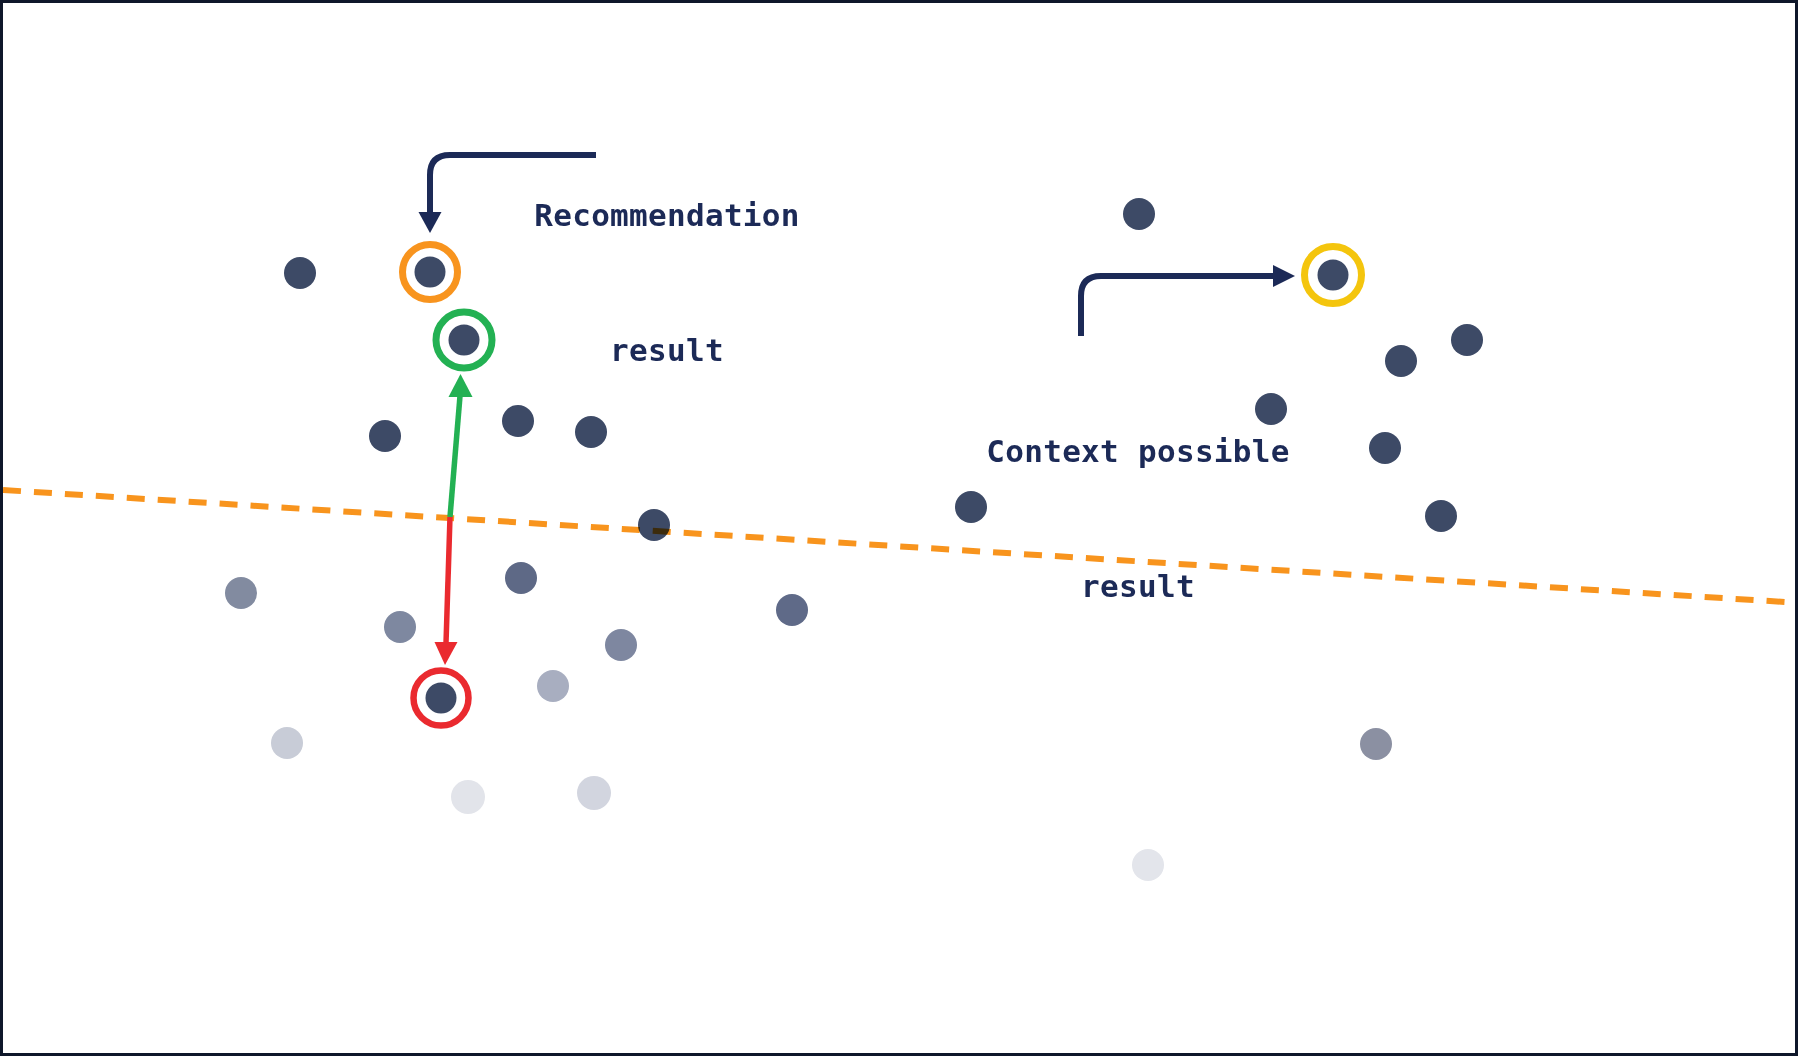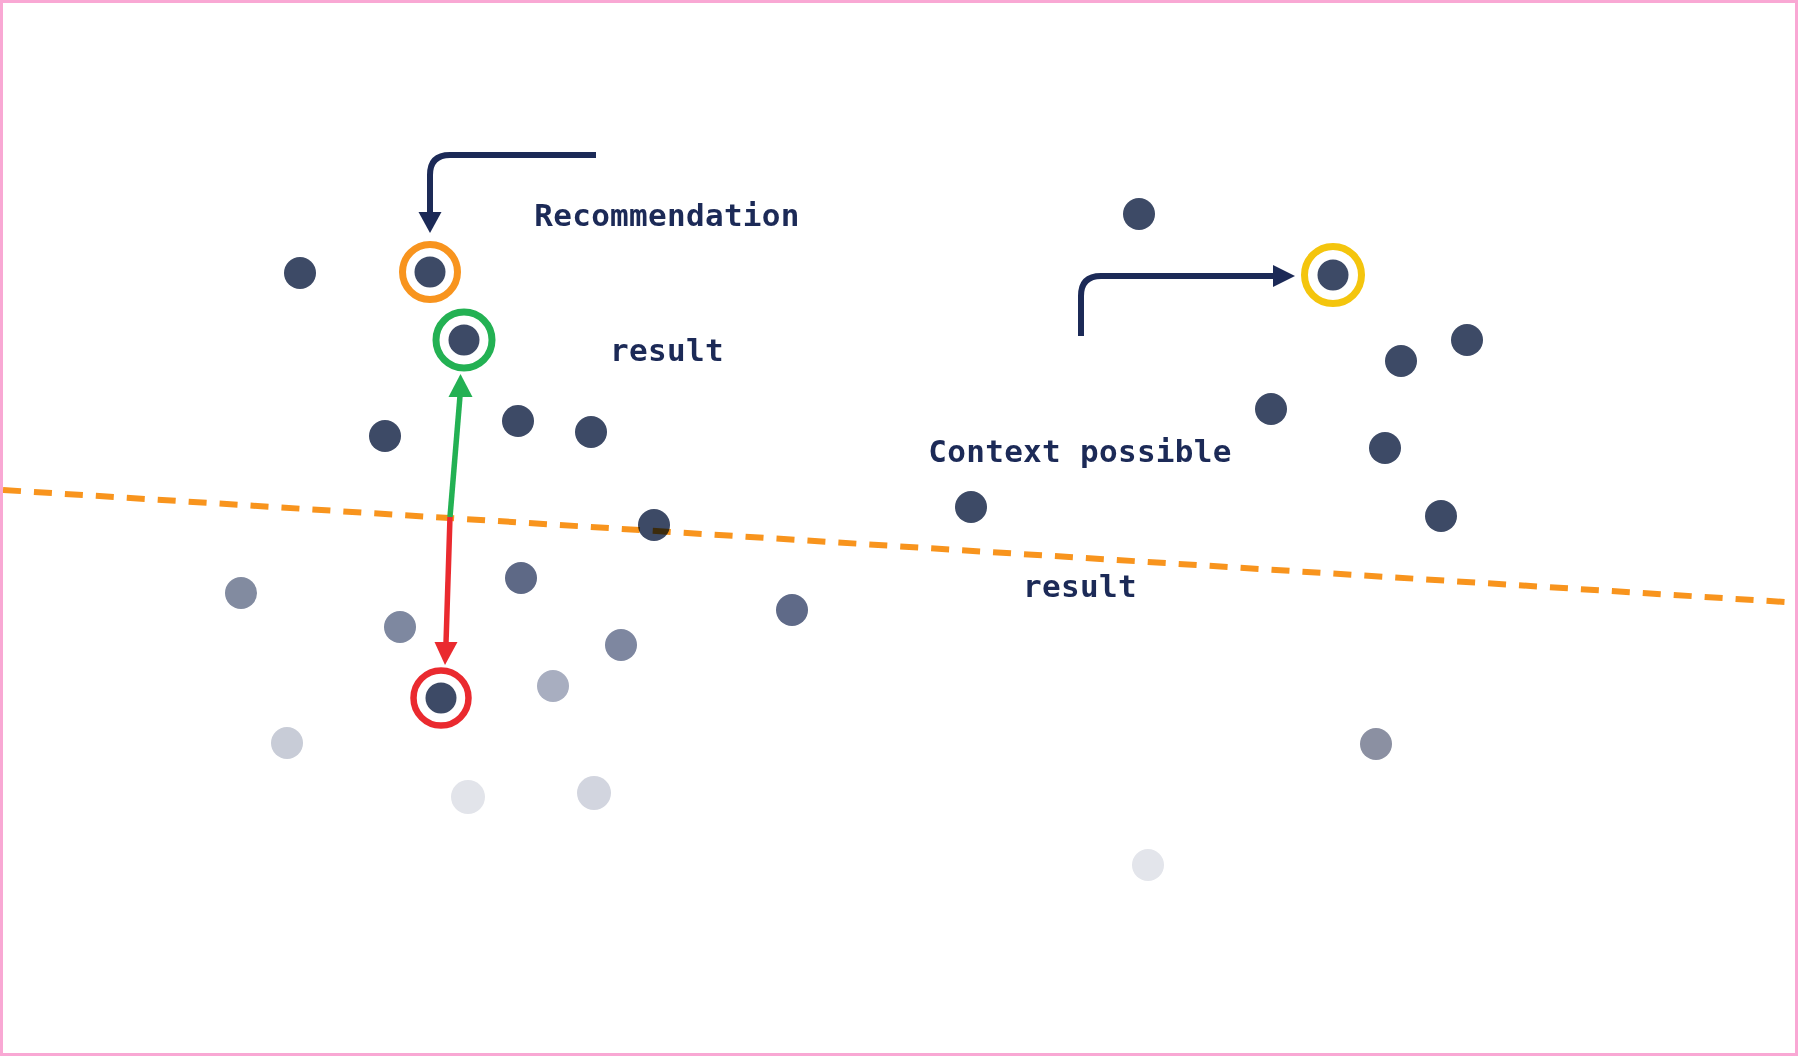--- a/index.html
+++ b/index.html
@@ -1,21 +1,21 @@
 <!DOCTYPE html>
 <html><head>
 <meta charset="utf-8">
 <style>
   html,body{margin:0;padding:0;background:#888;}
   #frame{
     position:relative;
     width:1798px;height:1056px;
     box-sizing:border-box;
     background:#ffffff;
-    border:3px solid #f9a8d4;
+    border:3px solid #0f172a;
     overflow:hidden;
     font-family:"DejaVu Sans Mono", monospace;
   }
   #diagram-svg{position:absolute;left:0;top:0;width:1792px;height:1050px;}
   .anno-label{
     position:absolute;
     transform:translateX(-50%);
     text-align:center;
     font-size:31px;
     line-height:45px;
@@ -82,18 +82,18 @@
         <path d="M 1078 333 L 1078 293 Q 1078 273 1098 273 L 1271 273" fill="none" stroke="#1c2a57" stroke-width="6"></path>
         <polygon points="1292,273 1270,262 1270,284" fill="#1c2a57"></polygon>
       </g>
   </svg>
 
   <div class="anno-label" id="label-recommendation" style="left: 664px; top: 100px;">
     <div>Recommendation</div>
     <div>result</div>
   </div>
 
-  <div class="anno-label" id="label-context" style="left: 1077px; top: 336px;">
+  <div class="anno-label" id="label-context" style="left: 1135px; top: 336px;">
     <div>Context possible</div>
     <div>result</div>
   </div>
 
 </div>
 
 </body></html>

